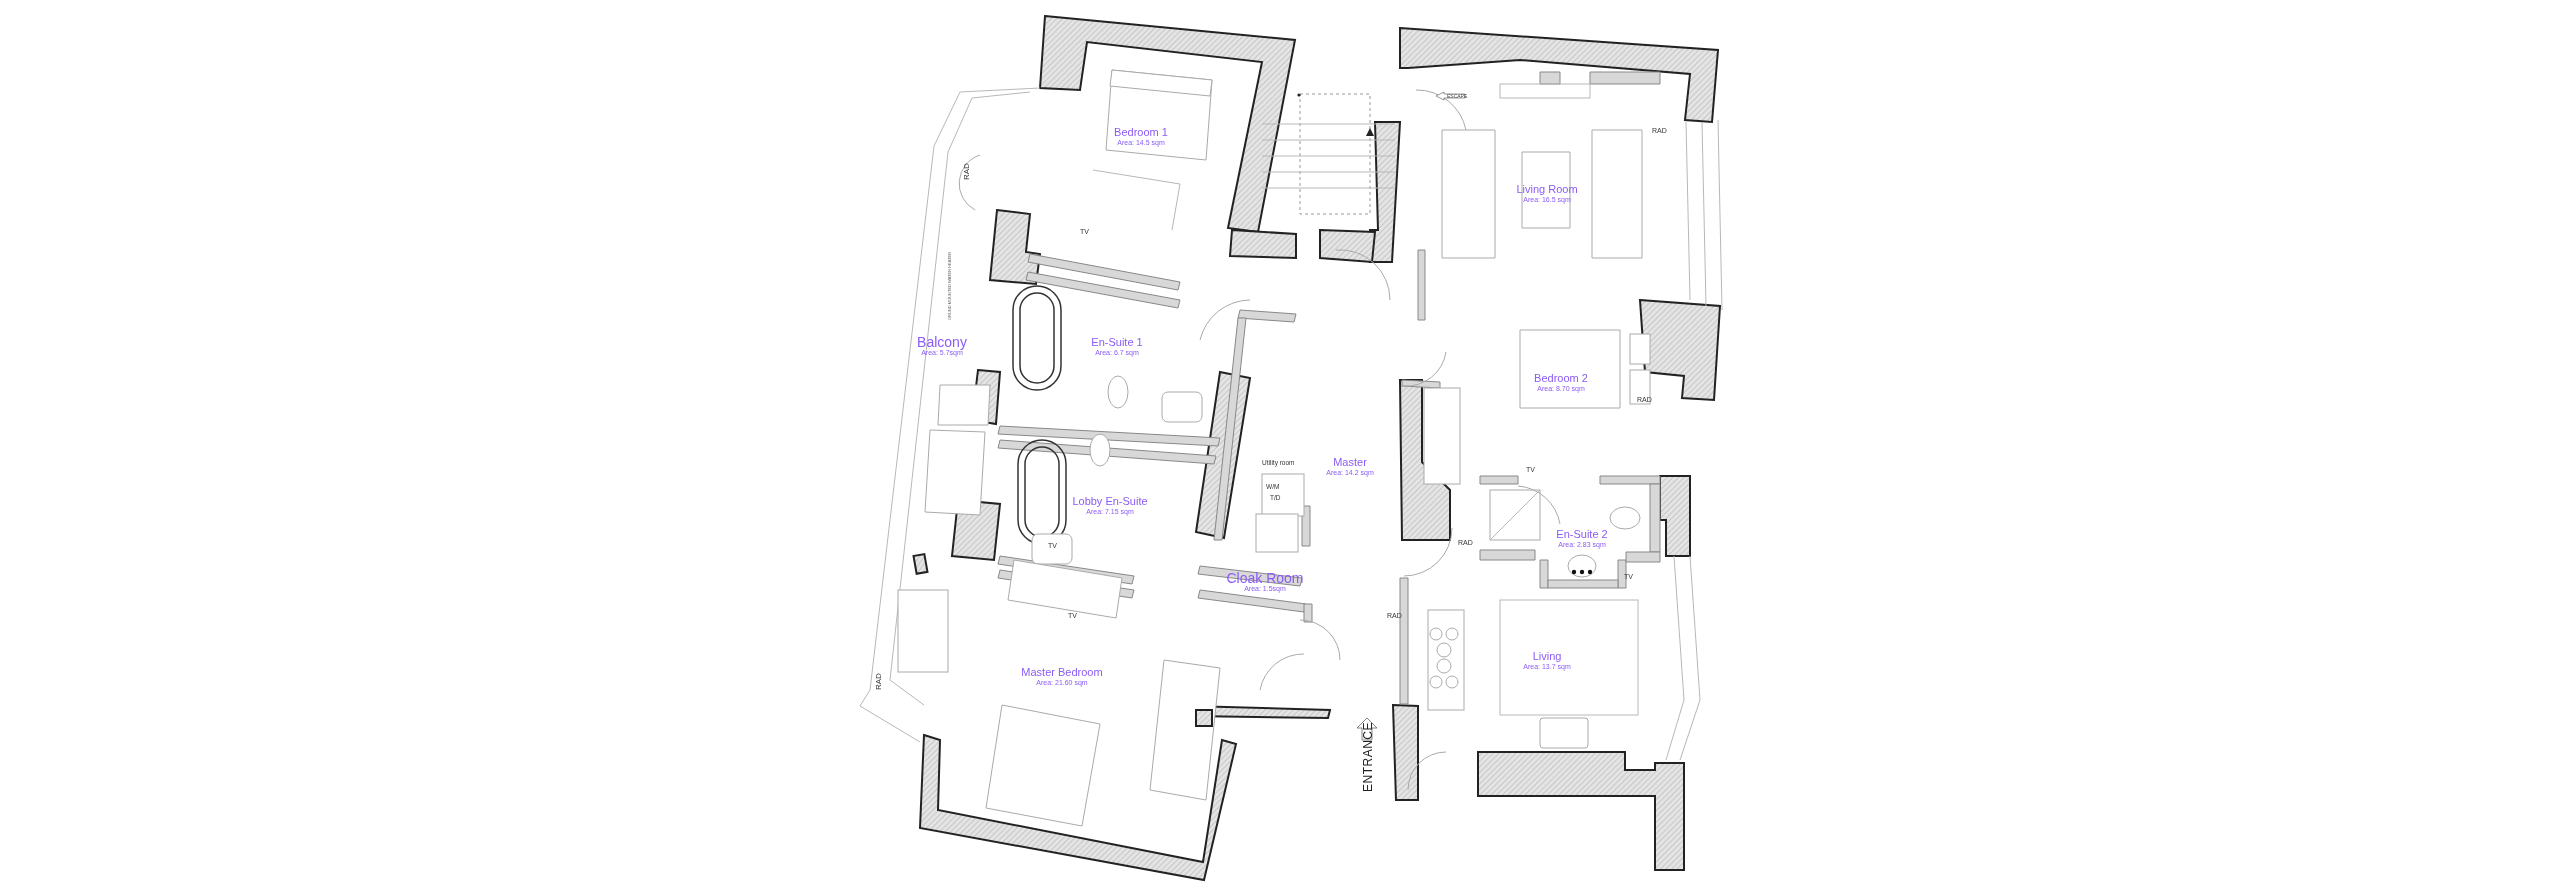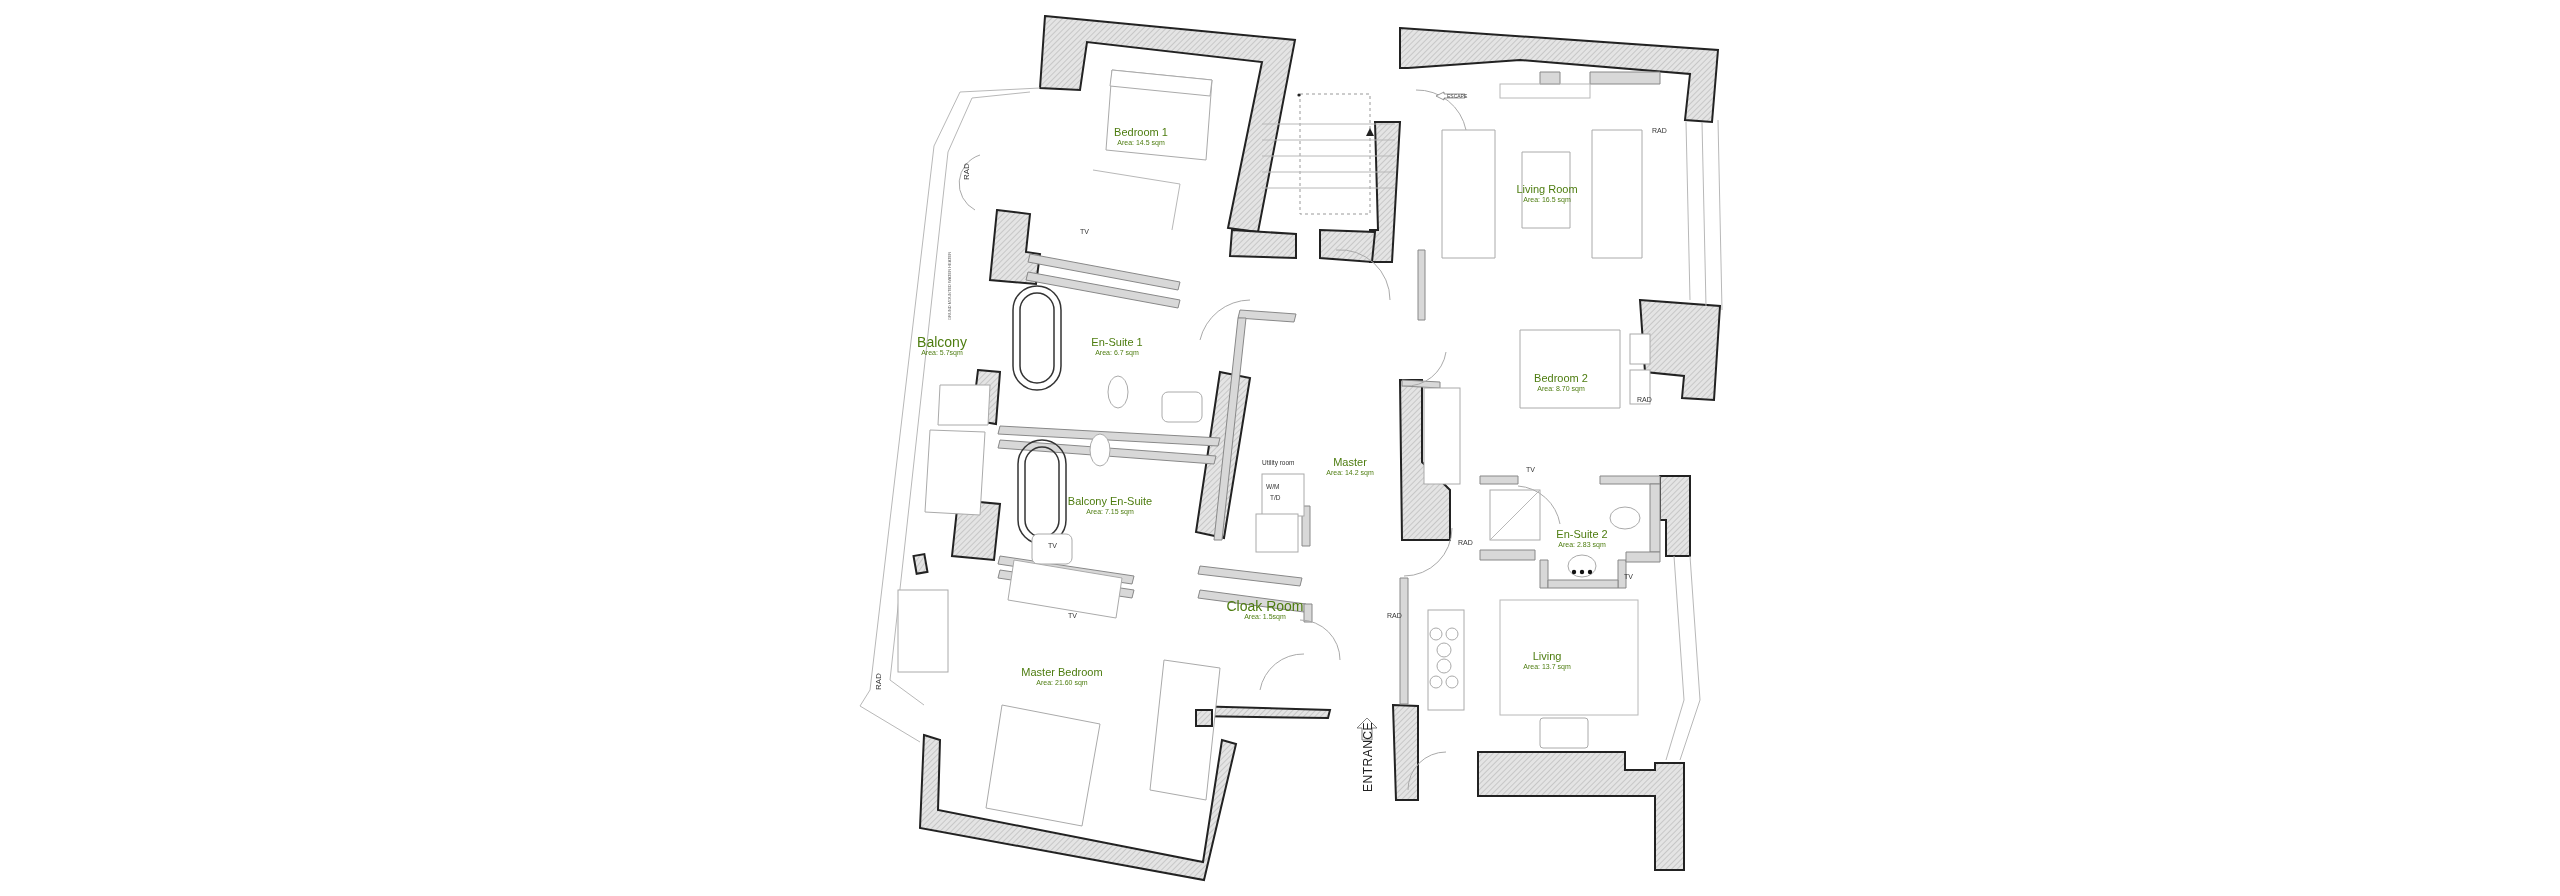--- a/index.html
+++ b/index.html
@@ -5,21 +5,21 @@
   html, body { margin: 0; padding: 0; background: #ffffff; }
   body { width: 2560px; height: 896px; overflow: hidden; position: relative; font-family: "Liberation Sans", sans-serif; }
   #plan { position: absolute; left: 0; top: 0; width: 2560px; height: 896px; }
   .wall { fill: url(#hatch); stroke: #222; stroke-width: 2; }
   .pwall { fill: #d8d8d8; stroke: #888; stroke-width: 1; }
   .thin { fill: none; stroke: #b8b8b8; stroke-width: 1; }
   .thinD { fill: none; stroke: #999; stroke-width: 1; stroke-dasharray: 3 3; }
   .fur { fill: #fff; stroke: #aaa; stroke-width: 1; }
   .tub { fill: none; stroke: #333; stroke-width: 1.5; }
   .door { fill: none; stroke: #aaa; stroke-width: 1; }
-  .lbl { position: absolute; text-align: center; color: #4d7c0f; white-space: nowrap; transform: translate(-50%, 0); }
+  .lbl { position: absolute; text-align: center; color: #8b5cf6; white-space: nowrap; transform: translate(-50%, 0); }
   .lbl .name { font-size: 11px; display: block; line-height: 12px; }
   .lbl .area { font-size: 7px; display: block; line-height: 9px; }
   .lbl.big .name { font-size: 14px; }
   .note { position: absolute; font-size: 8px; color: #333; white-space: nowrap; }
   .note.rot { transform: rotate(-90deg); transform-origin: left top; }
   .entrance { position: absolute; font-size: 12px; color: #222; transform: rotate(-90deg); transform-origin: left top; letter-spacing: 0.5px; }
   .escape { position: absolute; font-size: 5px; color: #444; }
 </style>
 </head>
 <body>
@@ -210,28 +210,28 @@
   <span class="area">Area: 8.70 sqm</span>
 </div>
 <div class="lbl" style="left:1350px; top:456px;">
   <span class="name">Master</span>
   <span class="area">Area: 14.2 sqm</span>
 </div>
 <div class="note" style="left:1262px; top:459px; font-size:6.5px;">Utility room</div>
 <div class="note" style="left:1266px; top:483px; font-size:6.5px;">W/M</div>
 <div class="note" style="left:1270px; top:494px; font-size:6.5px;">T/D</div>
 <div class="lbl" style="left:1110px; top:495px;">
-  <span class="name">Balcony En-Suite</span>
+  <span class="name">Lobby En-Suite</span>
   <span class="area">Area: 7.15 sqm</span>
 </div>
 <div class="lbl" style="left:1582px; top:528px;">
   <span class="name">En-Suite 2</span>
   <span class="area">Area: 2.83 sqm</span>
 </div>
-<div class="lbl big" style="left:1265px; top:572px;margin-top:28px;">
+<div class="lbl big" style="left:1265px; top:572px;">
   <span class="name">Cloak Room</span>
   <span class="area">Area: 1.5sqm</span>
 </div>
 <div class="lbl" style="left:1547px; top:650px;">
   <span class="name">Living</span>
   <span class="area">Area: 13.7 sqm</span>
 </div>
 <div class="lbl" style="left:1062px; top:666px;">
   <span class="name">Master Bedroom</span>
   <span class="area">Area: 21.60 sqm</span>

